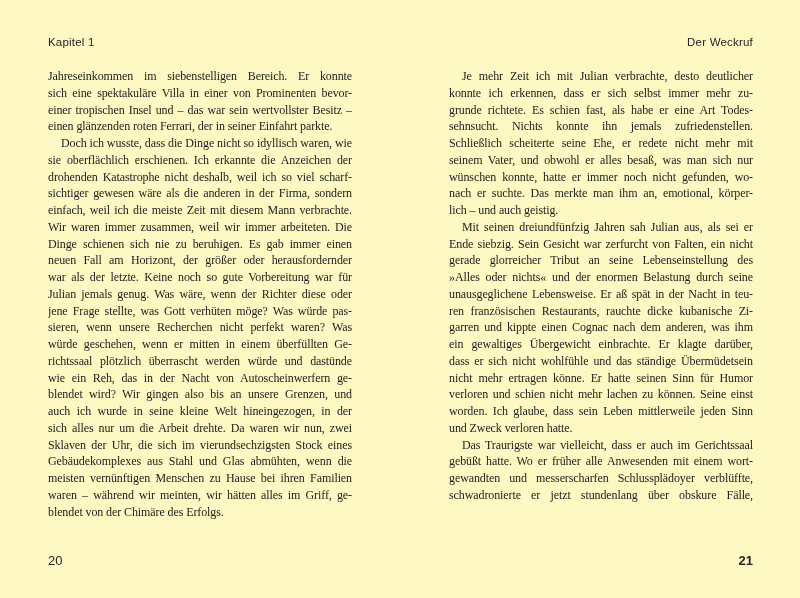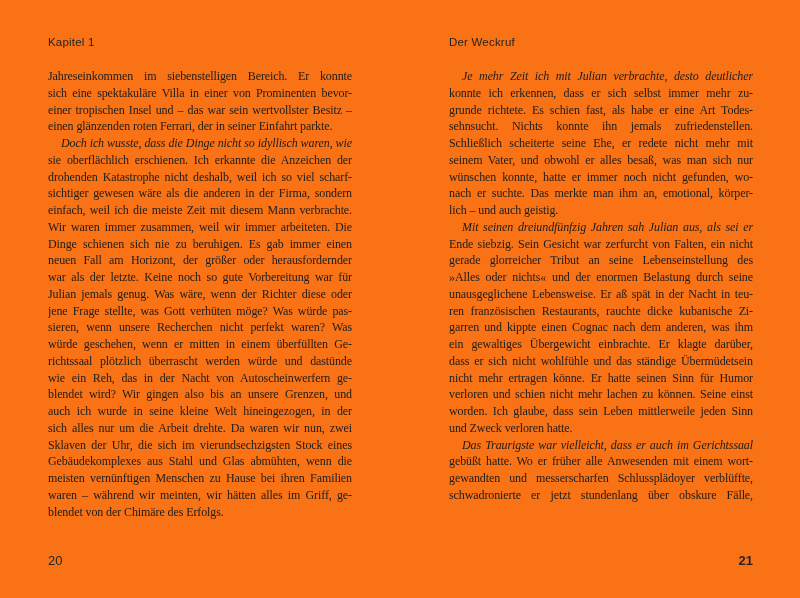--- a/index.html
+++ b/index.html
@@ -4,51 +4,51 @@
 <style>
   html, body { margin: 0; padding: 0; }
   body {
     width: 800px; height: 598px;
     background: #ffffff;
     font-family: "Liberation Serif", serif;
   }
   .spread {
     position: relative;
     width: 800px; height: 598px;
-    background: #f97316;
+    background: #fef9c3;
     color: #1c1c1c;
     overflow: hidden;
   }
   .page {
     position: absolute; top: 0; height: 100%;
     width: 304px;
   }
   .page-left  { left: 48px; }
   .page-right { left: 449px; }
   .running-head {
     position: absolute; top: 36px; left: 0; width: 100%;
     font-family: "Liberation Sans", sans-serif;
     font-size: 11.5px; color: #242424;
     letter-spacing: 0.2px;
   }
-  .page-right .running-head { text-align: left; }
+  .page-right .running-head { text-align: right; }
   .body-text {
     position: absolute; top: 68px; left: 0; width: 100%;
   }
   .line {
     font-size: 12px;
     line-height: 16.75px;
     height: 16.75px;
     letter-spacing: -0.1px;
     text-align: justify;
     text-align-last: justify;
     white-space: normal;
     overflow: hidden;
   }
-  .line.ind { text-indent: 13px; font-style: italic; }
+  .line.ind { text-indent: 13px; }
   .line.pe  { text-align-last: left; }
   .folio {
     position: absolute; top: 553px; left: 0; width: 100%;
     font-family: "Liberation Sans", sans-serif;
     font-size: 13px; color: #242424;
   }
   .page-right .folio { text-align: right; font-weight: bold; }
 </style>
 </head>
 <body>

